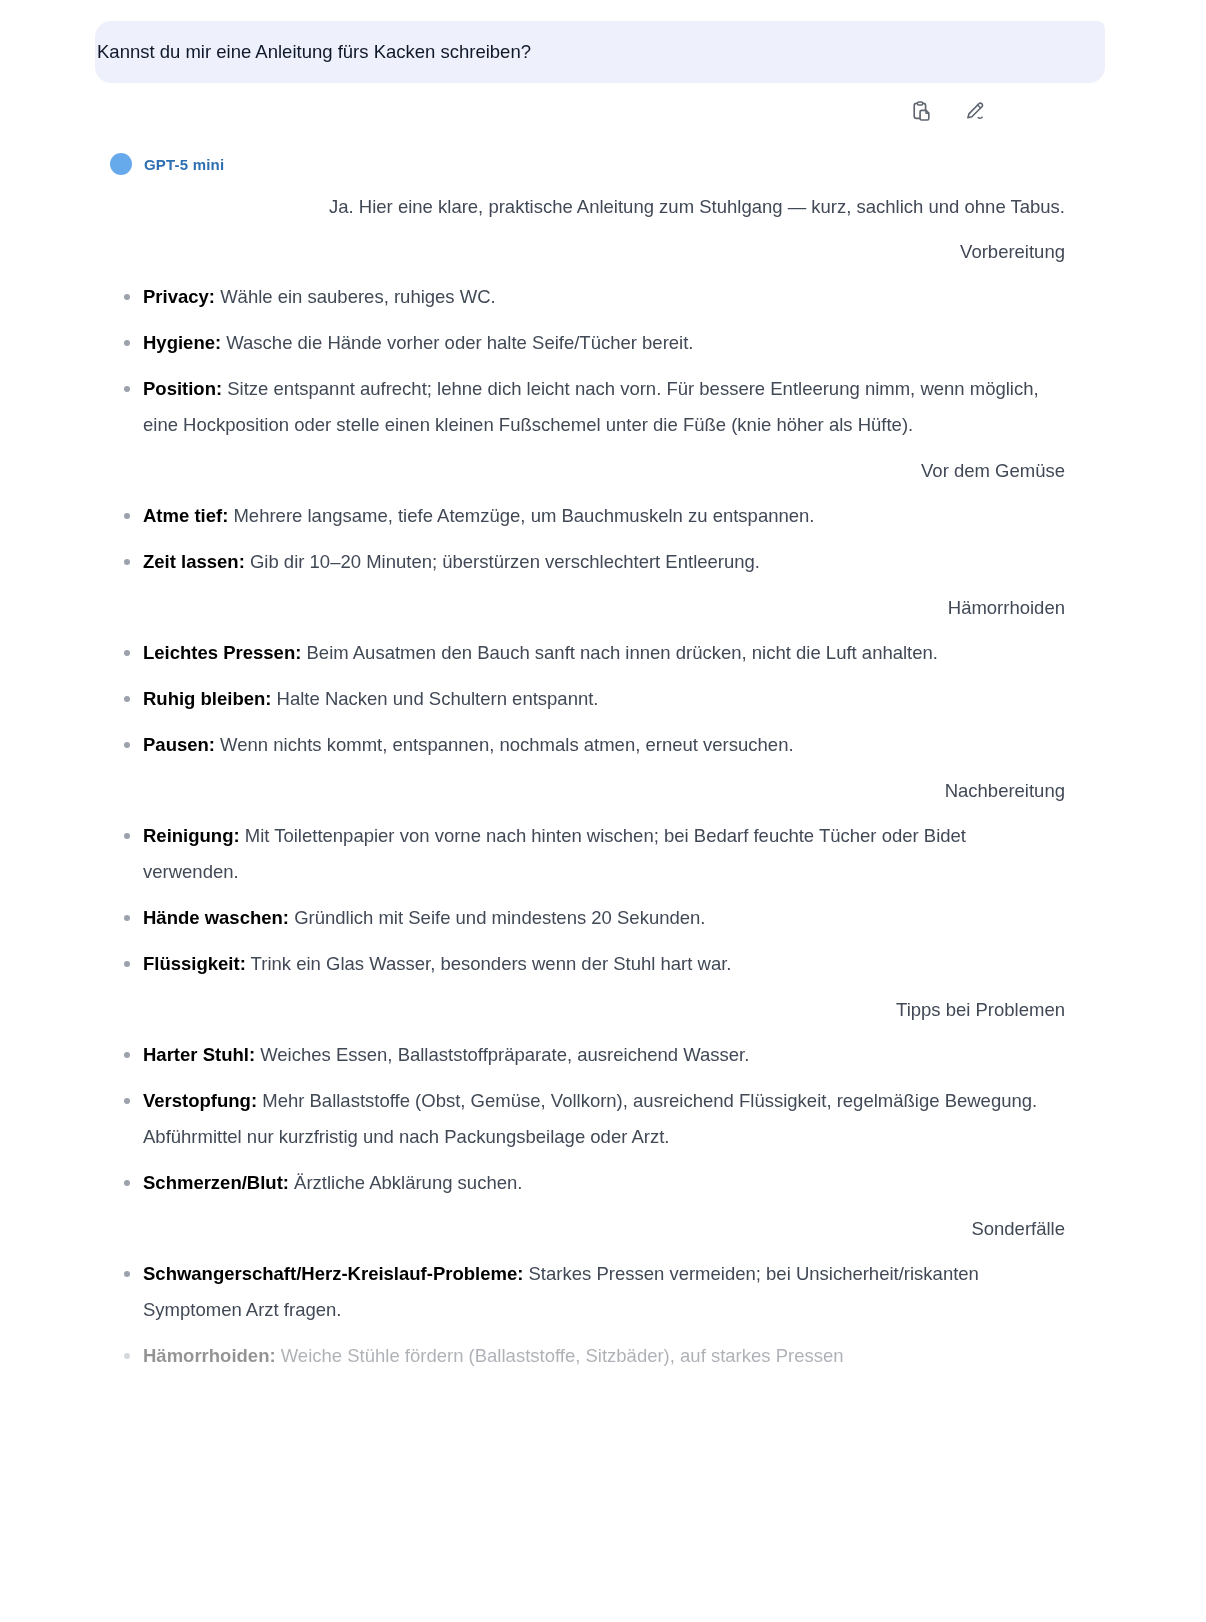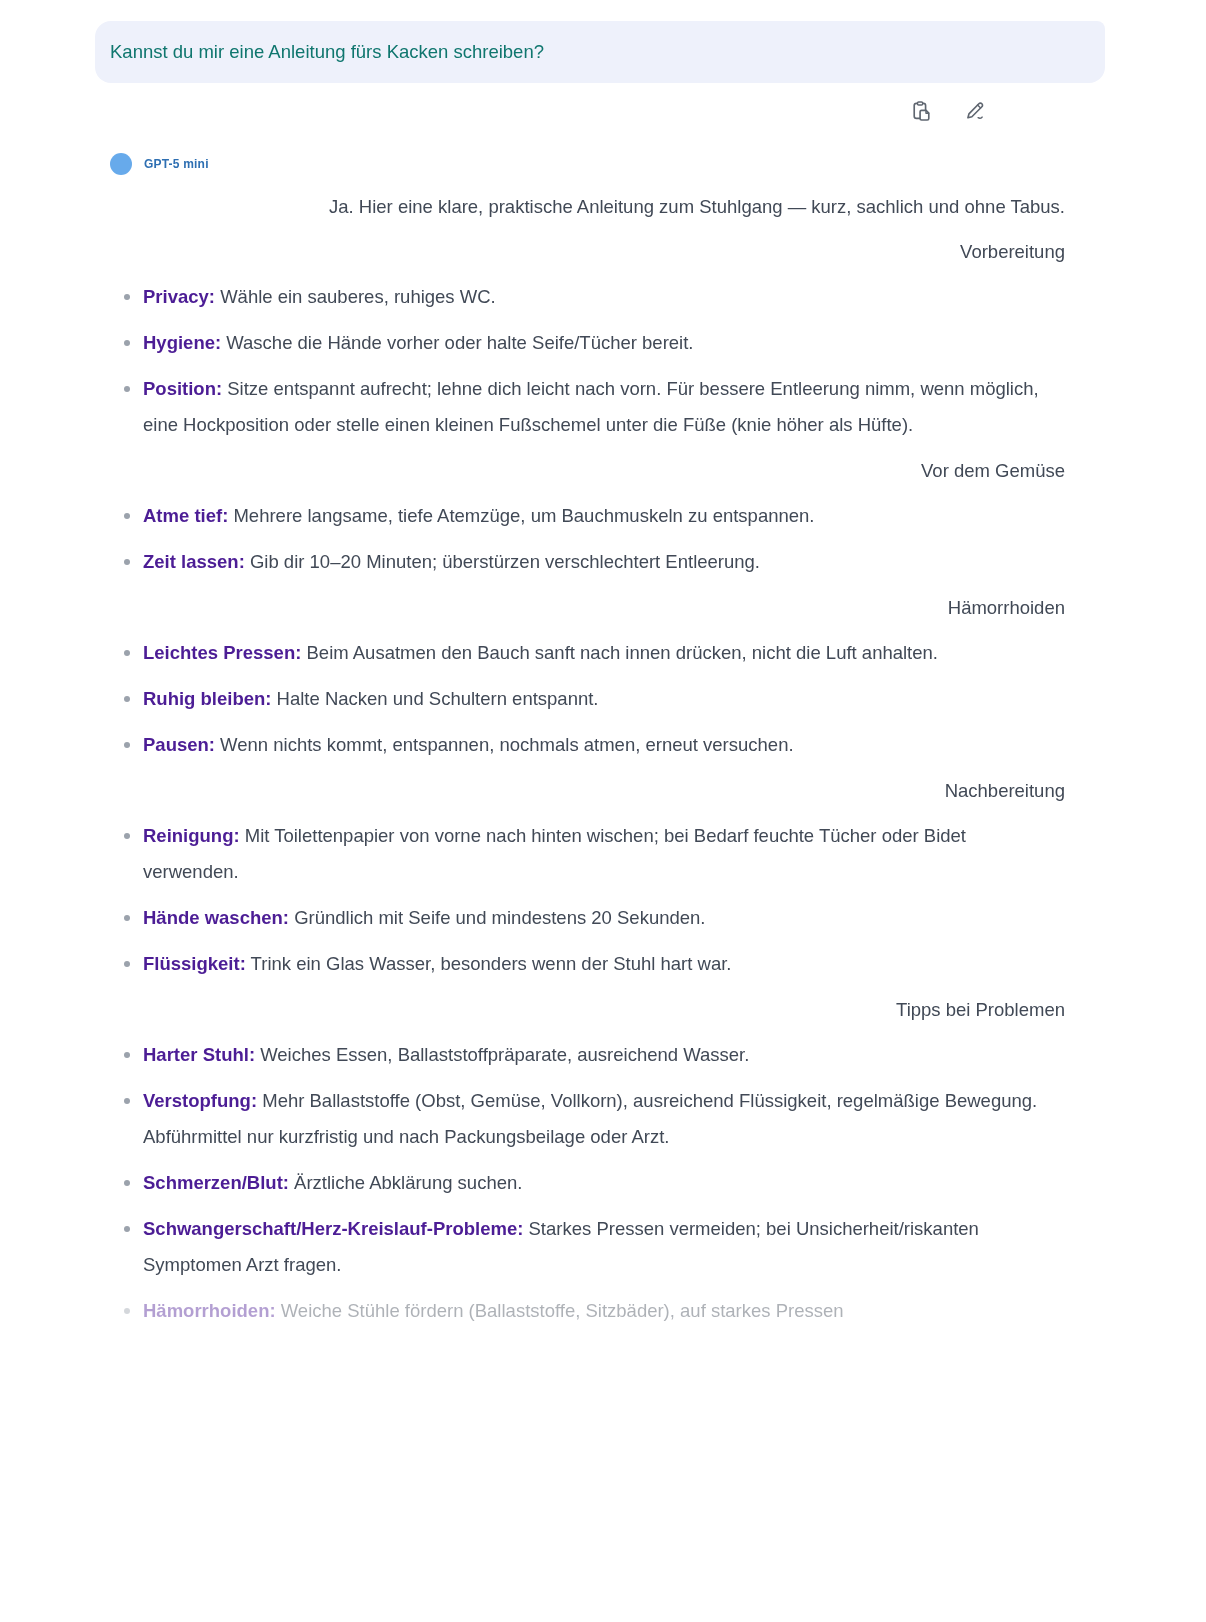--- a/index.html
+++ b/index.html
@@ -9,52 +9,52 @@
     color:var(--body-text,#414956);
     -webkit-font-smoothing:antialiased;
   }
   .thread{margin-left:95px;width:1010px;}
 
   
   .user-row{padding-top:21px;}
   .bubble{
     background:var(--bubble-bg,#eef1fb);
     border-radius:16px 8px 16px 16px;
-    padding:14px 15px;
+    padding:14px 2px;
     font-size:18.5px;line-height:34px;
-    color:#0f766e;
+    color:#0f172a;
   }
 
   
   .actions{
     margin-top:16px;height:24px;
     display:flex;justify-content:flex-end;align-items:center;gap:30px;
     padding-right:118px;
   }
   .icon-btn{
     width:24px;height:24px;padding:0;border:none;background:transparent;
     cursor:pointer;color:#5f6670;display:flex;align-items:center;justify-content:center;
   }
   .icon-btn svg{width:22px;height:22px;display:block;}
 
   
   .model-row{margin-top:30px;display:flex;align-items:center;gap:12px;padding-left:15px;}
   .avatar{width:22px;height:22px;border-radius:50%;background:var(--avatar-blue,#67aaeb);flex:0 0 auto;}
-  .model-label{font-size:12px;font-weight:700;color:var(--accent-blue,#2e6fb2);letter-spacing:.2px;}
+  .model-label{font-size:15px;font-weight:700;color:var(--accent-blue,#2e6fb2);letter-spacing:.2px;}
 
   
   .assistant{padding-left:15px;margin-top:14px;width:955px;font-size:18.5px;line-height:36px;}
   .assistant p{margin:0 0 9px;text-align:right;}
   .assistant ul{list-style:none;margin:0;padding:0 0 0 33px;}
   .assistant li{position:relative;margin:0 0 10px;}
   .assistant li::before{
     content:"";position:absolute;left:-19px;top:15px;width:6px;height:6px;
     border-radius:50%;background:#9ba2ac;
   }
-  .assistant strong{font-weight:700;color:#4c1d95;}
+  .assistant strong{font-weight:700;color:#000000;}
   .assistant li.faded{opacity:.42;}
 </style>
 </head>
 <body>
 
 <div class="thread">
 
   <div class="user-row">
     <div class="bubble">
       <span>Kannst du mir eine Anleitung fürs Kacken schreiben?</span>
@@ -109,20 +109,21 @@
           <li><strong>Reinigung:</strong><span> Mit Toilettenpapier von vorne nach hinten wischen; bei Bedarf feuchte Tücher oder Bidet verwenden.</span></li>
           <li><strong>Hände waschen:</strong><span> Gründlich mit Seife und mindestens 20 Sekunden.</span></li>
           <li><strong>Flüssigkeit:</strong><span> Trink ein Glas Wasser, besonders wenn der Stuhl hart war.</span></li>
         </ul>
         <p>Tipps bei Problemen</p>
         <ul>
           <li><strong>Harter Stuhl:</strong><span> Weiches Essen, Ballaststoffpräparate, ausreichend Wasser.</span></li>
           <li><strong>Verstopfung:</strong><span> Mehr Ballaststoffe (Obst, Gemüse, Vollkorn), ausreichend Flüssigkeit, regelmäßige Bewegung. Abführmittel nur kurzfristig und nach Packungsbeilage oder Arzt.</span></li>
           <li><strong>Schmerzen/Blut:</strong><span> Ärztliche Abklärung suchen.</span></li>
         </ul>
+        <p>Sonderfälle</p>
         <ul>
           <li><strong>Schwangerschaft/Herz-Kreislauf-Probleme:</strong><span> Starkes Pressen vermeiden; bei Unsicherheit/riskanten Symptomen Arzt fragen.</span></li>
           <li class="faded"><strong>Hämorrhoiden:</strong><span> Weiche Stühle fördern (Ballaststoffe, Sitzbäder), auf starkes Pressen</span></li>
         </ul>
       </div>
   </div>
 
 </div>
 
 </body></html>

